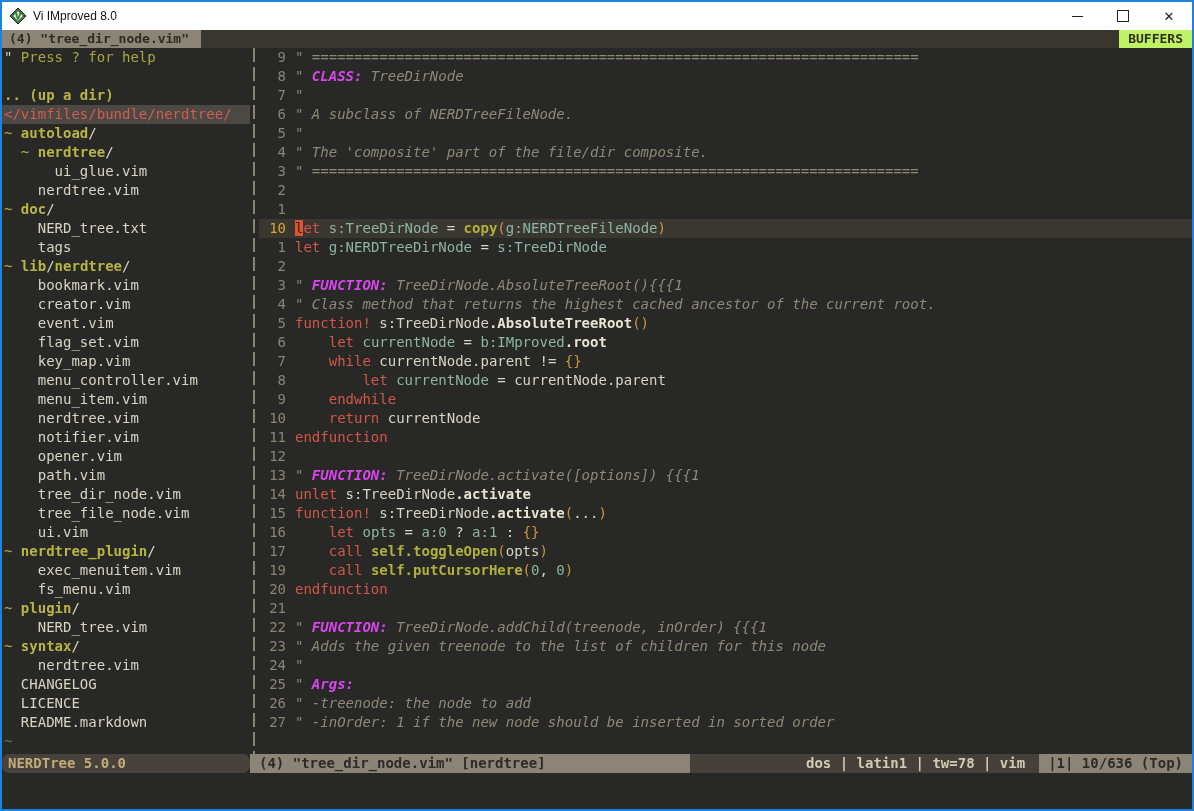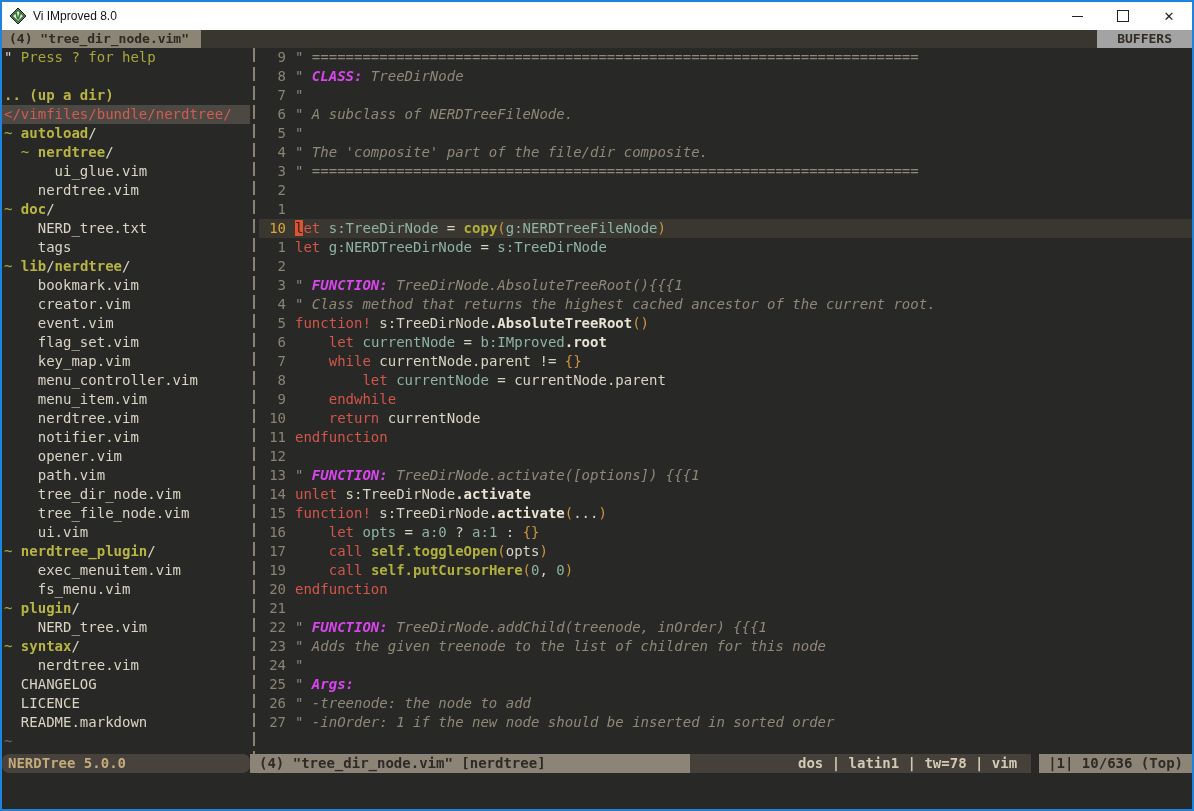--- a/index.html
+++ b/index.html
@@ -12,21 +12,21 @@
   .vim-icon{width:16px;height:16px;margin-right:7px;flex:0 0 16px;}
   .controls{margin-left:auto;display:flex;height:100%;}
   .ctrl{width:46px;display:flex;align-items:center;justify-content:center;color:#222;font-size:13px;}
   .glyph-min{width:11px;height:1px;background:#222;display:block;}
   .glyph-max{width:10px;height:10px;border:1px solid #222;display:block;}
   
   .tabline{height:18px;background:#39352f;display:flex;font-size:13px;font-weight:bold;
     line-height:18px;flex:0 0 18px;}
   .tab{background:#8c8474;color:#2e2a24;padding:0 12px 0 7px;white-space:pre;}
   .tab-spacer{flex:1;}
-  .buffers{background:#a3a3a3;color:#322c24;padding:0 20px;}
+  .buffers{background:#bef264;color:#322c24;padding:0 9px;}
   
   .main{flex:1;display:flex;overflow:hidden;font-size:14px;line-height:19px;}
   .sidebar{width:248px;flex:0 0 248px;padding-left:2px;box-sizing:border-box;overflow:hidden;}
   .tree-row{height:19px;white-space:pre;}
   .tree-row.hl{background:#4c4843;margin-left:-2px;padding-left:2px;}
   .vsep{width:9px;flex:0 0 9px;position:relative;}
   .vsep::before{content:"";position:absolute;left:3px;top:0;bottom:0;width:2px;
     background:repeating-linear-gradient(180deg,#8a8273 0 14px,rgba(0,0,0,0) 14px 19px);}
   .editor{flex:1;overflow:hidden;}
   .code-row{display:flex;height:19px;white-space:pre;}
@@ -47,21 +47,21 @@
   .c-y {color:#b8b542;font-weight:bold;margin-top:40px;}
   .c-h {color:#a9a73b;}
   .c-r {color:#d25c50;}
   .c-d {color:#6b675a;}
   
   .statusline{height:19px;flex:0 0 19px;display:flex;font-size:14px;line-height:19px;font-weight:bold;}
   .sl-nerdtree{width:248px;flex:0 0 248px;background:#47423b;color:#c3ab7c;padding-left:6px;box-sizing:border-box;white-space:pre;border-radius:7px;}
   .sl-file{width:440px;flex:0 0 440px;background:#8c8476;color:#2e2a25;padding-left:9px;box-sizing:border-box;white-space:pre;}
   .sl-mid{flex:1;background:#454039;color:#d3cab5;display:flex;justify-content:flex-end;
     padding-right:14px;white-space:pre;}
-  .sl-pos{background:#8c8476;color:#2e2a25;padding:0 9px;white-space:pre;margin-left:8px;}
+  .sl-pos{background:#8c8476;color:#2e2a25;padding:0 9px;white-space:pre;}
   
   .cmdline{flex:0 0 36px;background:#282826;}
 </style>
 </head>
 <body>
 
 <div class="window">
 
   <div class="titlebar">
     <svg class="vim-icon" viewBox="0 0 16 16">

